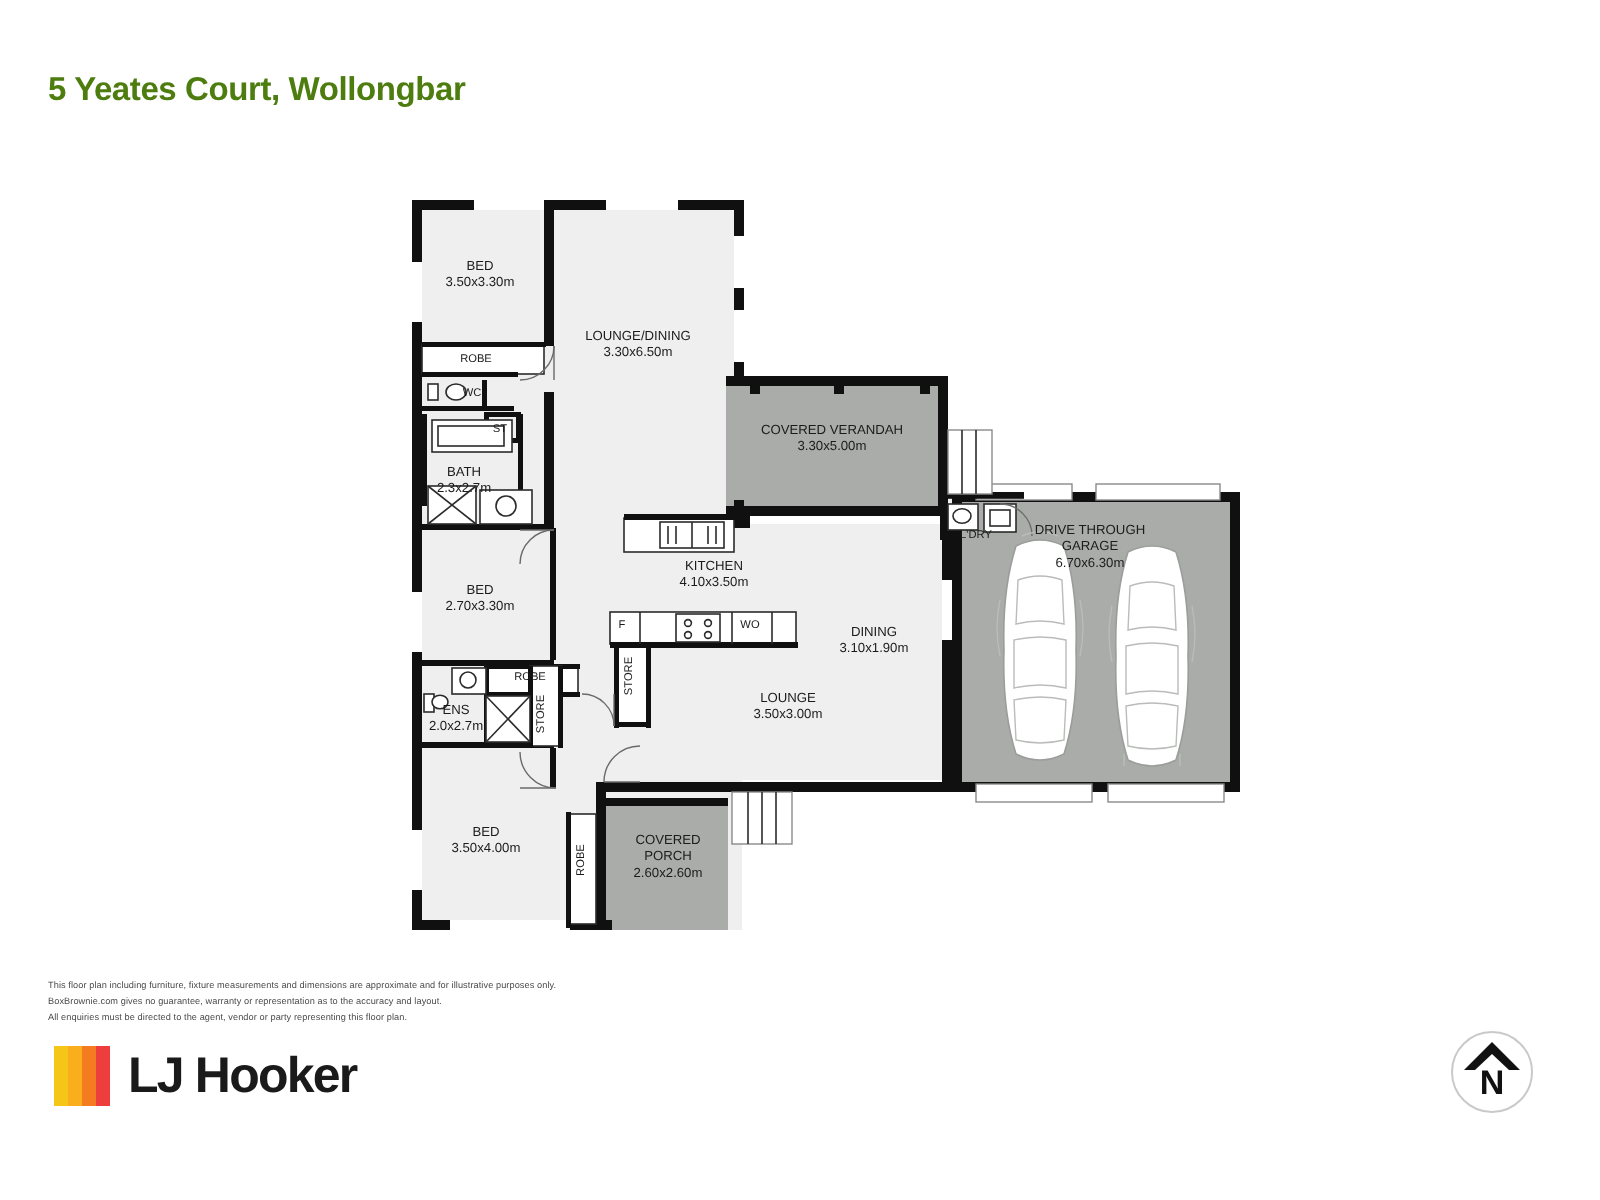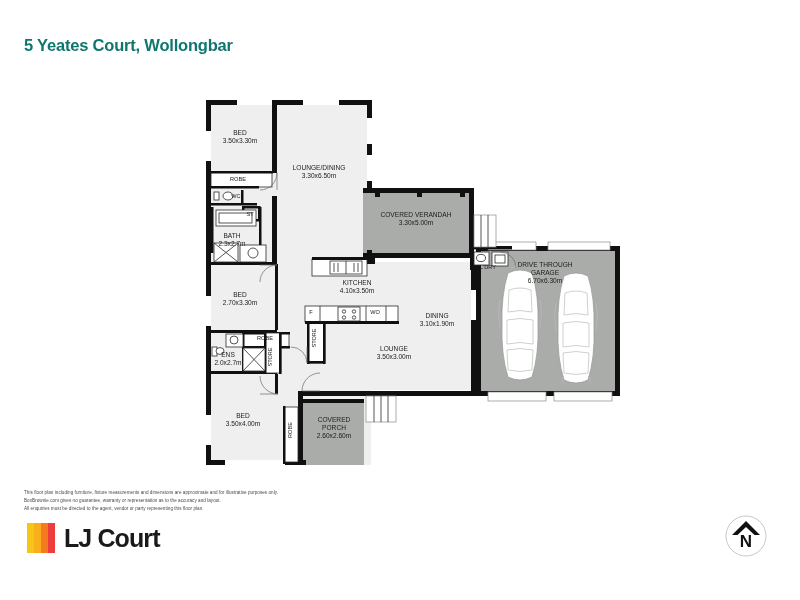--- a/index.html
+++ b/index.html
@@ -6,21 +6,21 @@
   body{
     width:800px;height:600px;background:#ffffff;overflow:hidden;
     font-family:"Liberation Sans","DejaVu Sans",sans-serif;
     -webkit-font-smoothing:antialiased;
   }
   #page{position:relative;width:800px;height:600px;}
 
   
   #title{
     position:absolute;left:24px;top:36px;
-    font-size:16.5px;font-weight:bold;color:#0f766e;letter-spacing:-0.2px;
+    font-size:16.5px;font-weight:bold;color:#4d7c0f;letter-spacing:-0.2px;
   }
 
   
   #plan{position:absolute;left:0;top:0;width:800px;height:490px;}
   #plan svg{display:block;}
 
   
   #disclaimer{
     position:absolute;left:24px;top:489px;width:420px;
     font-size:4.6px;line-height:1.72;color:#4a4a4d;letter-spacing:0.04px;
@@ -301,21 +301,21 @@
     <div>All enquiries must be directed to the agent, vendor or party representing this floor plan.</div>
   </div>
 
   <div id="logo">
     <span class="bars" id="logo-bars">
         <i style="background: rgb(245, 197, 24);"></i>
         <i style="background: rgb(249, 174, 27);"></i>
         <i style="background: rgb(244, 123, 32);"></i>
         <i style="background: rgb(238, 61, 61);"></i>
       </span>
-    <span class="wordmark">LJ Court</span>
+    <span class="wordmark">LJ Hooker</span>
   </div>
 
   <div id="compass">
     <svg width="48" height="48" viewBox="0 0 48 48" xmlns="http://www.w3.org/2000/svg">
       <circle cx="24" cy="24" r="20" fill="#ffffff" stroke="#c9c9c9" stroke-width="1"></circle>
       <path d="M 24 9 L 38 23 L 32.5 23 L 24 15 L 15.5 23 L 10 23 Z" fill="#111111"></path>
       <text x="24" y="35" text-anchor="middle" font-family="Liberation Sans, sans-serif" font-size="17" font-weight="bold" fill="#111111" id="compass-n">N</text>
     </svg>
   </div>
 

